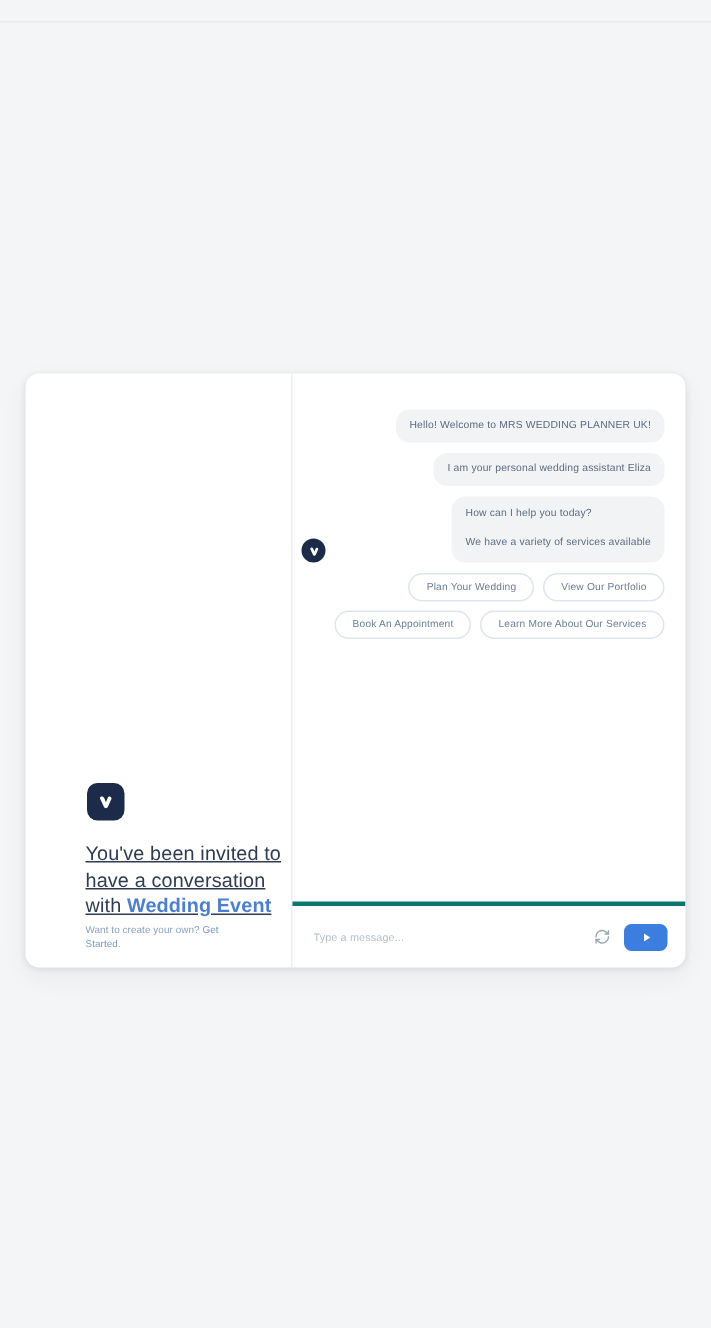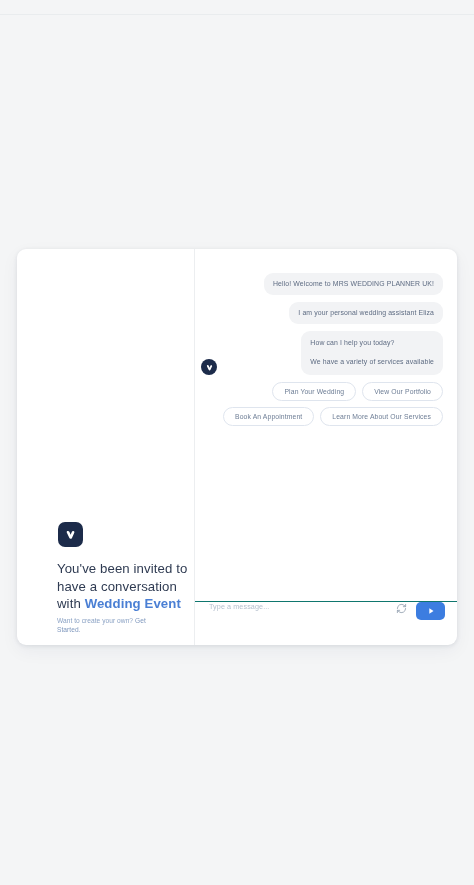--- a/index.html
+++ b/index.html
@@ -62,20 +62,21 @@
   .invite-heading {
     position: absolute;
     left: 40px;
     top: 311px;
     width: 132px;
     font-size: 13.2px;
     line-height: 17.5px;
     color: #2f3b52;
     font-weight: 400;
     letter-spacing: 0.1px;
+    text-decoration: underline;
   }
   .invite-heading .agent-name {
     color: #4a7fd4;
     font-weight: 700;
   }
 
   .invite-sub {
     position: absolute;
     left: 40px;
     top: 367px;
@@ -155,23 +156,23 @@
     color: #6d7d95;
     letter-spacing: 0.12px;
     white-space: nowrap;
     cursor: pointer;
   }
 
   
   .input-bar {
     flex: 0 0 auto;
     height: 44px;
-    border-top: 1px solid #0f766e;
-    display: flex;
-    align-items: flex-start;
+    border-top: 3px solid #0f766e;
+    display: flex;
+    align-items: center;
     padding: 0 12px 0 14px;
     box-sizing: border-box;
     gap: 8px;
   }
   .msg-input {
     flex: 1 1 auto;
     border: none;
     outline: none;
     background: transparent;
     font-family: "Liberation Sans", sans-serif;

